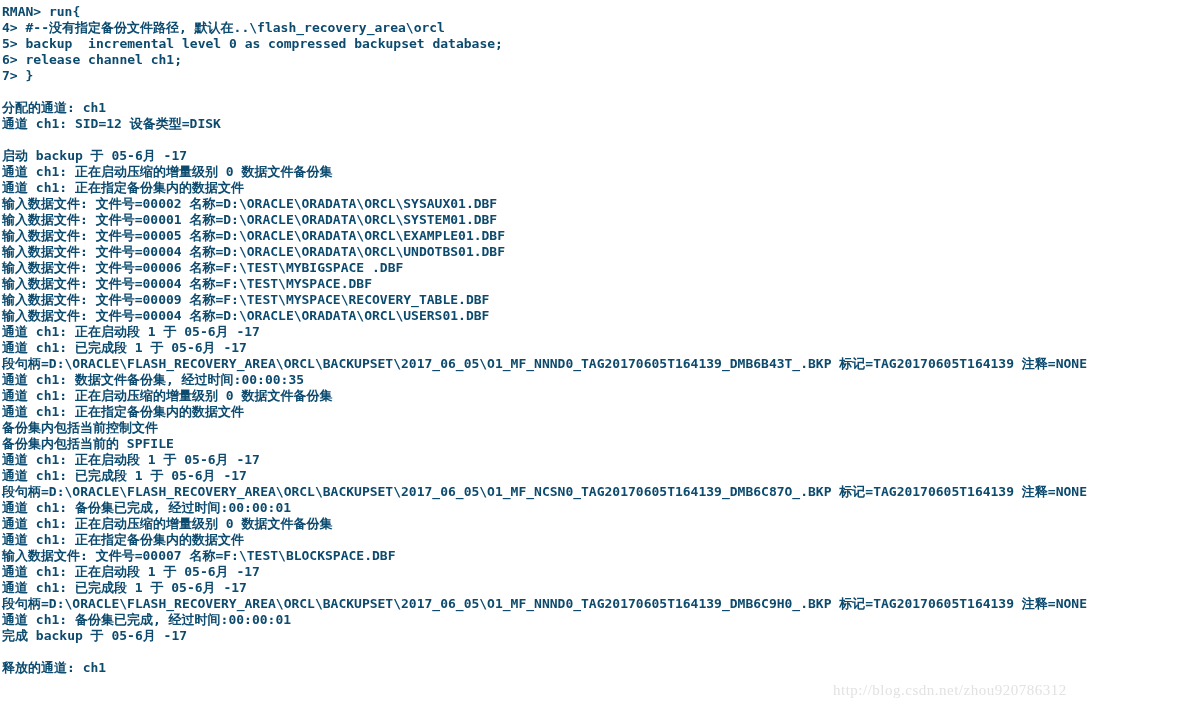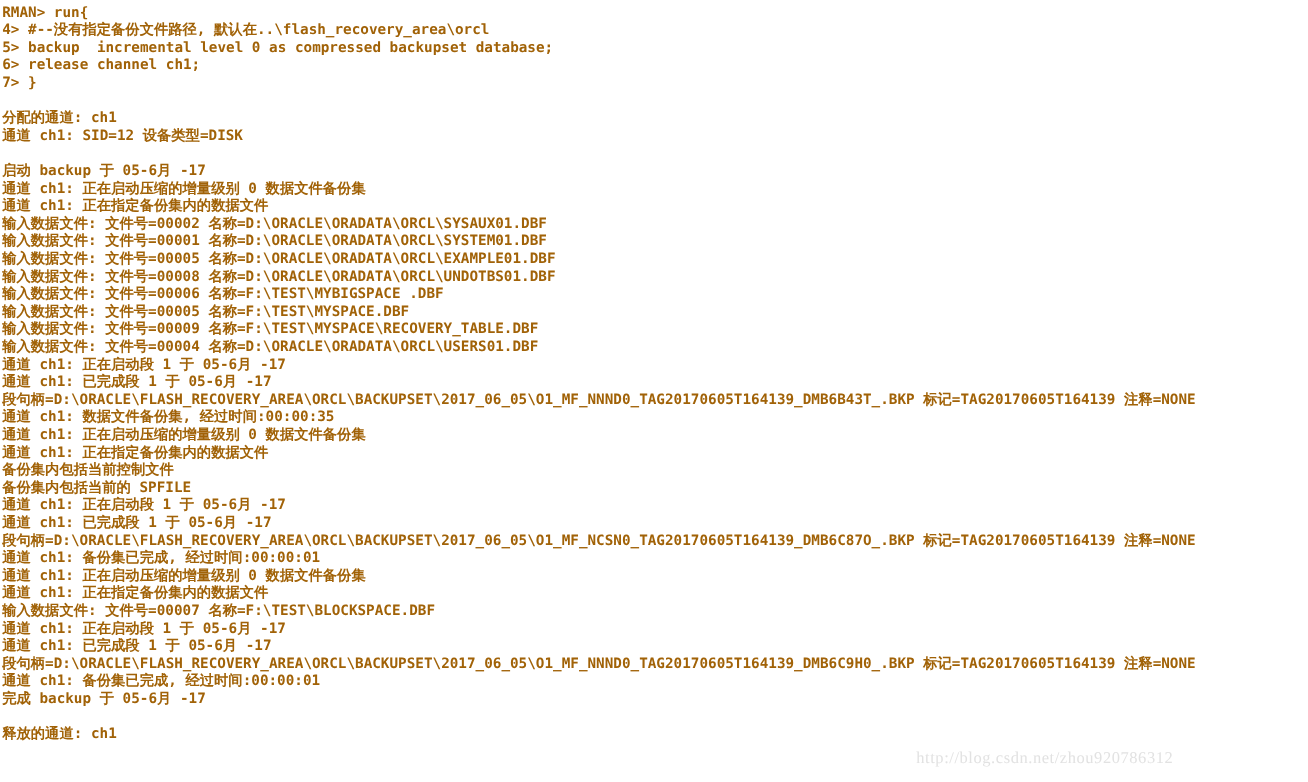--- a/index.html
+++ b/index.html
@@ -22,21 +22,21 @@
     color: #000000;
     padding: 4px 0 0 2px;
     box-sizing: border-box;
   }
   .line {
     height: 16px;
     line-height: 16px;
     font-size: 13px;
     font-weight: bold;
     white-space: pre;
-    color: #a16207;
+    color: #0c4a6e;
     letter-spacing: 0px;
     font-family: "DejaVu Sans Mono", "Liberation Mono", monospace;
   }
   .line.blank {
     height: 16px;
   }
   .watermark {
     position: absolute;
     left: 833px;
     top: 682px;
@@ -61,23 +61,23 @@
       <div class="line blank"></div>
       <div class="line">分配的通道: ch1</div>
       <div class="line">通道 ch1: SID=12 设备类型=DISK</div>
       <div class="line blank"></div>
       <div class="line">启动 backup 于 05-6月 -17</div>
       <div class="line">通道 ch1: 正在启动压缩的增量级别 0 数据文件备份集</div>
       <div class="line">通道 ch1: 正在指定备份集内的数据文件</div>
       <div class="line">输入数据文件: 文件号=00002 名称=D:\ORACLE\ORADATA\ORCL\SYSAUX01.DBF</div>
       <div class="line">输入数据文件: 文件号=00001 名称=D:\ORACLE\ORADATA\ORCL\SYSTEM01.DBF</div>
       <div class="line">输入数据文件: 文件号=00005 名称=D:\ORACLE\ORADATA\ORCL\EXAMPLE01.DBF</div>
-      <div class="line">输入数据文件: 文件号=00008 名称=D:\ORACLE\ORADATA\ORCL\UNDOTBS01.DBF</div>
+      <div class="line">输入数据文件: 文件号=00004 名称=D:\ORACLE\ORADATA\ORCL\UNDOTBS01.DBF</div>
       <div class="line">输入数据文件: 文件号=00006 名称=F:\TEST\MYBIGSPACE .DBF</div>
-      <div class="line">输入数据文件: 文件号=00005 名称=F:\TEST\MYSPACE.DBF</div>
+      <div class="line">输入数据文件: 文件号=00004 名称=F:\TEST\MYSPACE.DBF</div>
       <div class="line">输入数据文件: 文件号=00009 名称=F:\TEST\MYSPACE\RECOVERY_TABLE.DBF</div>
       <div class="line">输入数据文件: 文件号=00004 名称=D:\ORACLE\ORADATA\ORCL\USERS01.DBF</div>
       <div class="line">通道 ch1: 正在启动段 1 于 05-6月 -17</div>
       <div class="line">通道 ch1: 已完成段 1 于 05-6月 -17</div>
       <div class="line">段句柄=D:\ORACLE\FLASH_RECOVERY_AREA\ORCL\BACKUPSET\2017_06_05\O1_MF_NNND0_TAG20170605T164139_DMB6B43T_.BKP 标记=TAG20170605T164139 注释=NONE</div>
       <div class="line">通道 ch1: 数据文件备份集, 经过时间:00:00:35</div>
       <div class="line">通道 ch1: 正在启动压缩的增量级别 0 数据文件备份集</div>
       <div class="line">通道 ch1: 正在指定备份集内的数据文件</div>
       <div class="line">备份集内包括当前控制文件</div>
       <div class="line">备份集内包括当前的 SPFILE</div>

